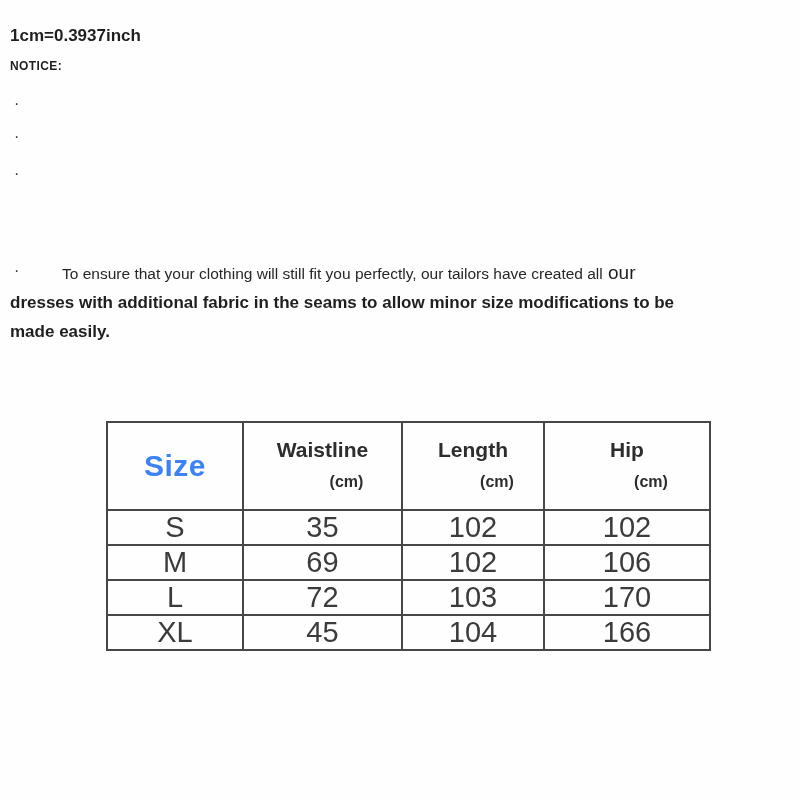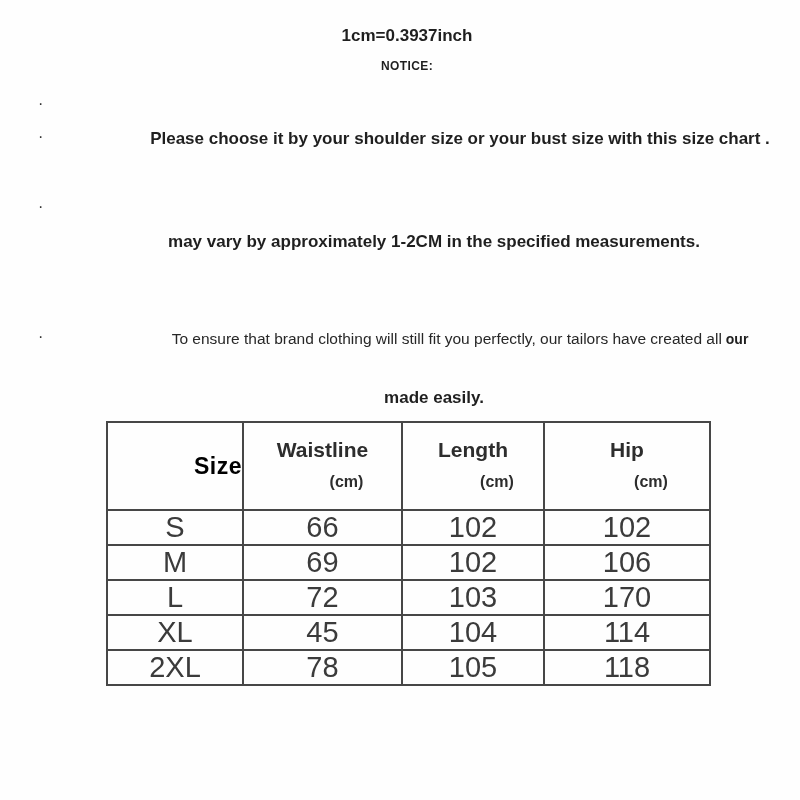--- a/index.html
+++ b/index.html
@@ -5,21 +5,21 @@
   html, body { margin: 0; padding: 0; background: #ffffff; }
   .page {
     position: relative;
     width: 800px;
     height: 800px;
     background: #fefefe;
     font-family: "Liberation Sans", sans-serif;
     color: #1f1f1f;
     overflow: hidden;
   }
-  .abs { position: absolute; left: 34px; right: 20px; text-align: center; }
+  .abs { position: absolute; left: 10px; right: 20px; }
 
   .conv-note   { top: 26px;  font-size: 17px; font-weight: 700; }
   .notice-head { top: 59px;  font-size: 12px; font-weight: 700; letter-spacing: 0.4px; }
 
   .bullet {
     position: relative;
     font-size: 17px;
     font-weight: 700;
     line-height: 33px;
     text-indent: 52px;
@@ -30,37 +30,37 @@
     text-indent: 0;
     font-size: 16px;
     font-weight: 400;
     color: #333333;
   }
   .b1 { top: 89px; }
   .b2 { top: 122px; }
   .b3 { top: 159px; }
   .b4 { top: 225px; line-height: 29px; }
   .b4 .intro { font-size: 15.5px; font-weight: 400; color: #272727; }
-  .b4 .boldword { font-size: 14px; font-weight: 700; }
+  .b4 .boldword { font-size: 19px; font-weight: 400; }
 
   .table-wrap { position: absolute; left: 106px; top: 421px; }
   table.size-chart {
     border-collapse: collapse;
     table-layout: fixed;
   }
   table.size-chart th, table.size-chart td {
     border: 2px solid #474747;
     text-align: center;
     vertical-align: middle;
     padding: 0;
     overflow: hidden;
   }
   table.size-chart thead tr { height: 88px; }
   table.size-chart tbody tr { height: 35px; }
-  .h-size  { font-size: 23px; font-weight: 700; color: #000000; letter-spacing: 0.5px; text-align: right; }
+  .h-size  { font-size: 30px; font-weight: 700; color: #3b82f6; letter-spacing: 0.5px; }
   .h-title { font-size: 21px; font-weight: 700; color: #2d2d2d; line-height: 20px; }
   .h-unit  { font-size: 16px; font-weight: 700; color: #2d2d2d; line-height: 20px; margin-top: 12px; padding-left: 48px; }
   td.body-cell {
     font-size: 29px;
     font-weight: 400;
     color: #3b3b3b;
     line-height: 1;
   }
 </style>
 </head>
@@ -70,31 +70,30 @@
 
   <div class="abs conv-note">1cm=0.3937inch</div>
 
   <div class="abs notice-head">NOTICE:</div>
 
   <div class="abs bullet b1">
     <span class="dot">·</span>
   </div>
 
   <div class="abs bullet b2">
-    <span class="dot">·</span><span>Please choose it by your shoulder size or your bust size with this size chart .</span>
+    <span class="dot">·</span>
   </div>
 
   <div class="abs bullet b3">
     <span class="dot">·</span><br>
-    <span>may vary by approximately 1-2CM in the specified measurements.</span>
   </div>
 
   <div class="abs bullet b4">
-    <span class="dot">·</span><span class="intro">To ensure that brand clothing will still fit you perfectly, our tailors have created all</span><span class="boldword"> our</span><br>
-    <br>
+    <span class="dot">·</span><span class="intro">To ensure that your clothing will still fit you perfectly, our tailors have created all</span><span class="boldword"> our</span><br>
+    <span>dresses with additional fabric in the seams to allow minor size modifications to be</span><br>
     <span>made easily.</span>
   </div>
 
   <div class="table-wrap">
     <table class="size-chart">
       <colgroup>
         <col style="width:136px">
         <col style="width:159px">
         <col style="width:142px">
         <col style="width:166px">
@@ -114,45 +113,39 @@
           </th>
           <th>
             <div class="h-title">Hip</div>
             <div class="h-unit">(cm)</div>
           </th>
         </tr>
       </thead>
       <tbody>
         <tr>
           <td class="body-cell">S</td>
-          <td class="body-cell">66</td>
+          <td class="body-cell">35</td>
           <td class="body-cell">102</td>
           <td class="body-cell">102</td>
         </tr>
         <tr>
           <td class="body-cell">M</td>
           <td class="body-cell">69</td>
           <td class="body-cell">102</td>
           <td class="body-cell">106</td>
         </tr>
         <tr>
           <td class="body-cell">L</td>
           <td class="body-cell">72</td>
           <td class="body-cell">103</td>
           <td class="body-cell">170</td>
         </tr>
         <tr>
           <td class="body-cell">XL</td>
           <td class="body-cell">45</td>
           <td class="body-cell">104</td>
-          <td class="body-cell">114</td>
-        </tr>
-        <tr>
-          <td class="body-cell">2XL</td>
-          <td class="body-cell">78</td>
-          <td class="body-cell">105</td>
-          <td class="body-cell">118</td>
+          <td class="body-cell">166</td>
         </tr>
       </tbody>
     </table>
   </div>
 
 </div>
 
 </body></html>

